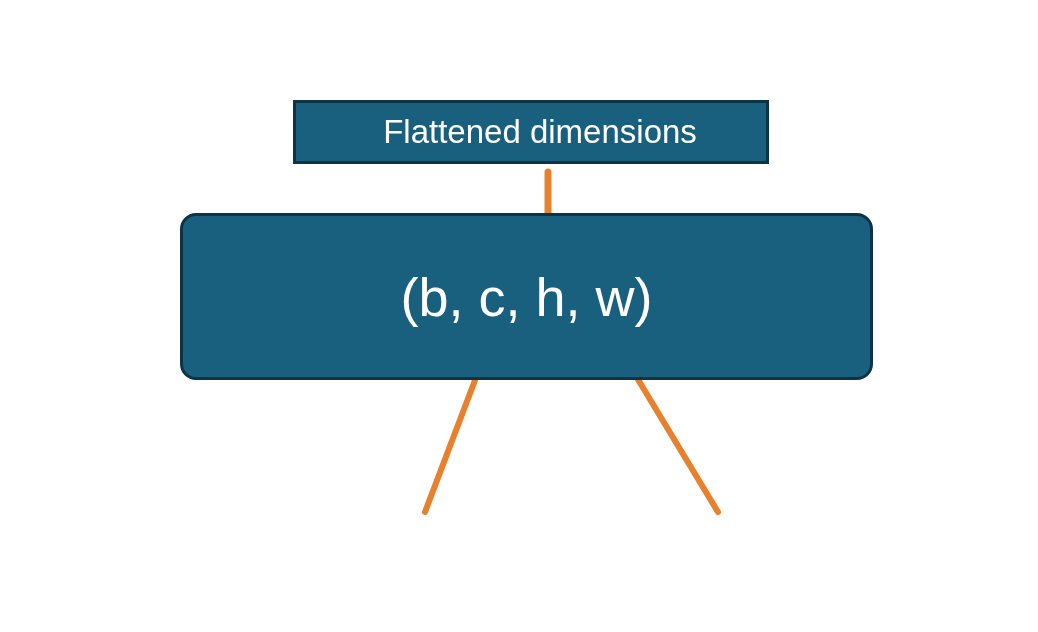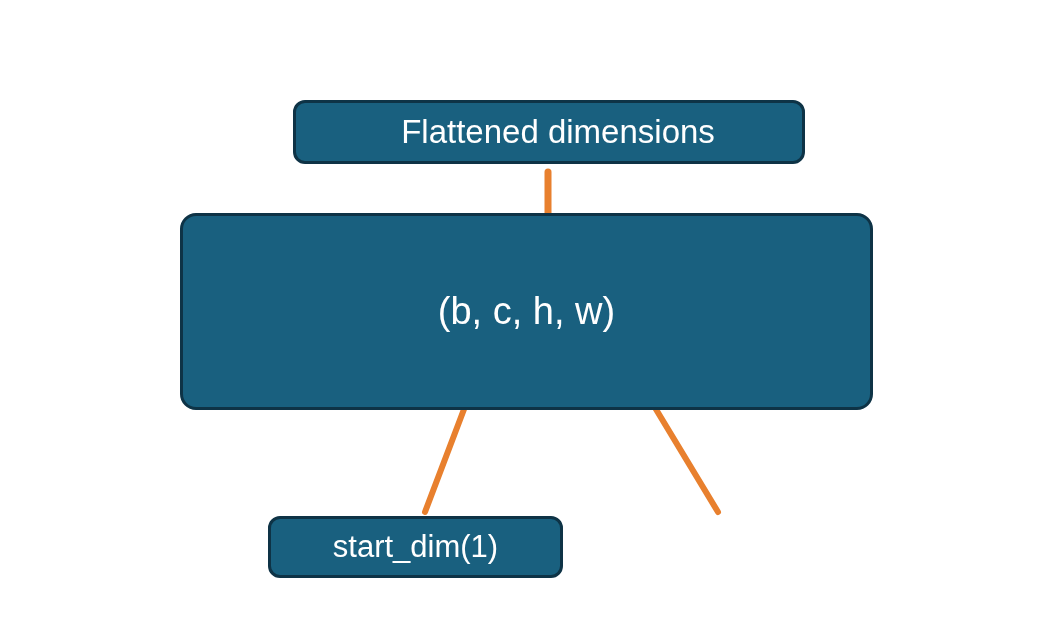--- a/index.html
+++ b/index.html
@@ -32,30 +32,30 @@
     position: absolute;
     background: var(--box-fill);
     border: 3px solid var(--box-border);
     display: flex;
     align-items: center;
     justify-content: center;
     color: var(--text);
   }
   .top-box {
     left: 293px; top: 100px;
-    width: 512px; height: 64px;
-    border-radius: 12px;
+    width: 476px; height: 64px;
+    border-radius: 0;
     font-size: 33px;
     padding-left: 18px;
   }
   .main-box {
     left: 180px; top: 213px;
-    width: 693px; height: 197px;
+    width: 693px; height: 167px;
     border-radius: 16px;
-    font-size: 38px;
+    font-size: 54px;
   }
   .bottom-left-box {
     left: 268px; top: 516px;
     width: 295px; height: 62px;
     border-radius: 12px;
     font-size: 31px;
   }
   .bottom-right-box {
     left: 584px; top: 516px;
     width: 291px; height: 62px;
@@ -97,18 +97,15 @@
   </svg>
 
   <div class="box top-box">
     <span>Flattened dimensions</span>
   </div>
 
   <div class="box main-box">
     <span>(b, c, h, w)</span>
   </div>
 
-  <div class="box bottom-left-box">
-    <span>start_dim(1)</span>
-  </div>
 
 
 </div>
 
 </body></html>

